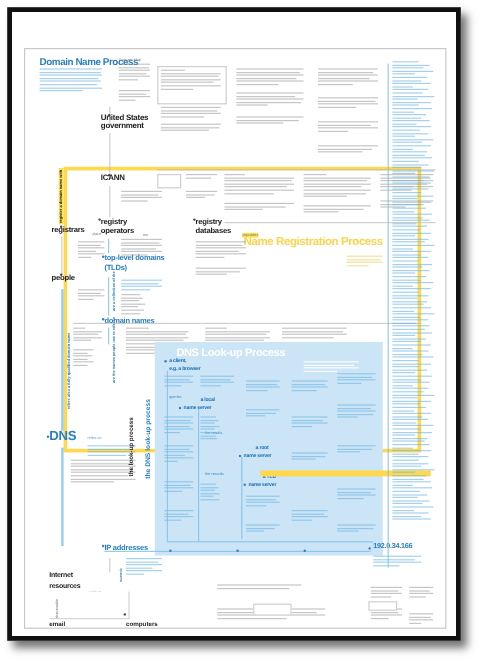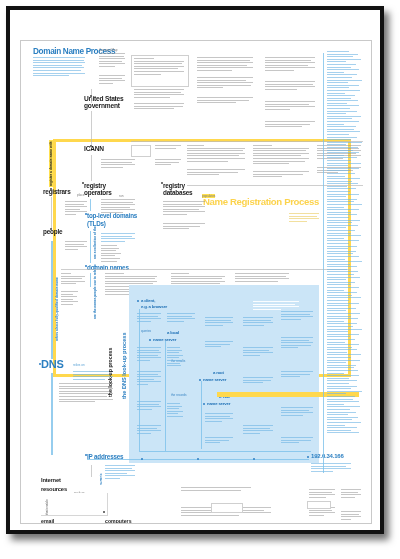--- a/index.html
+++ b/index.html
@@ -407,20 +407,21 @@
         <i style="width:95%"></i>
         <i style="width:100%"></i>
         <i style="width:80%"></i>
     </div>
     <div class="hr" style="left:40px;top:228px;width:290px;"></div>
 
     <div class="lab blue" style="left:244px;top:252px;font-size:5.4px;">www.example.com</div>
     <div class="dot" style="left:240px;top:255px;"></div>
 
     <div id="bluepanel"></div>
+    <div id="bluetitle">DNS Look-up Process</div>
     <div class="tblock blue" style="left:232px;top:260px;width:46px;">
       <i style="width:100%;background:#fff;opacity:.9"></i>
         <i style="width:92%;background:#fff;opacity:.9"></i>
       <i style="width:100%;background:#fff;opacity:.9"></i>
         <i style="width:60%;background:#fff;opacity:.9"></i>
     </div>
 
     <div class="lab blue" style="left:120px;top:258px;font-size:4.3px;color:#1d6fb5;">a client,</div>
     <div class="lab blue" style="left:120px;top:264px;font-size:4.3px;color:#1d6fb5;">e.g. a browser</div>
     <div class="dot" style="left:116px;top:259px;"></div>

